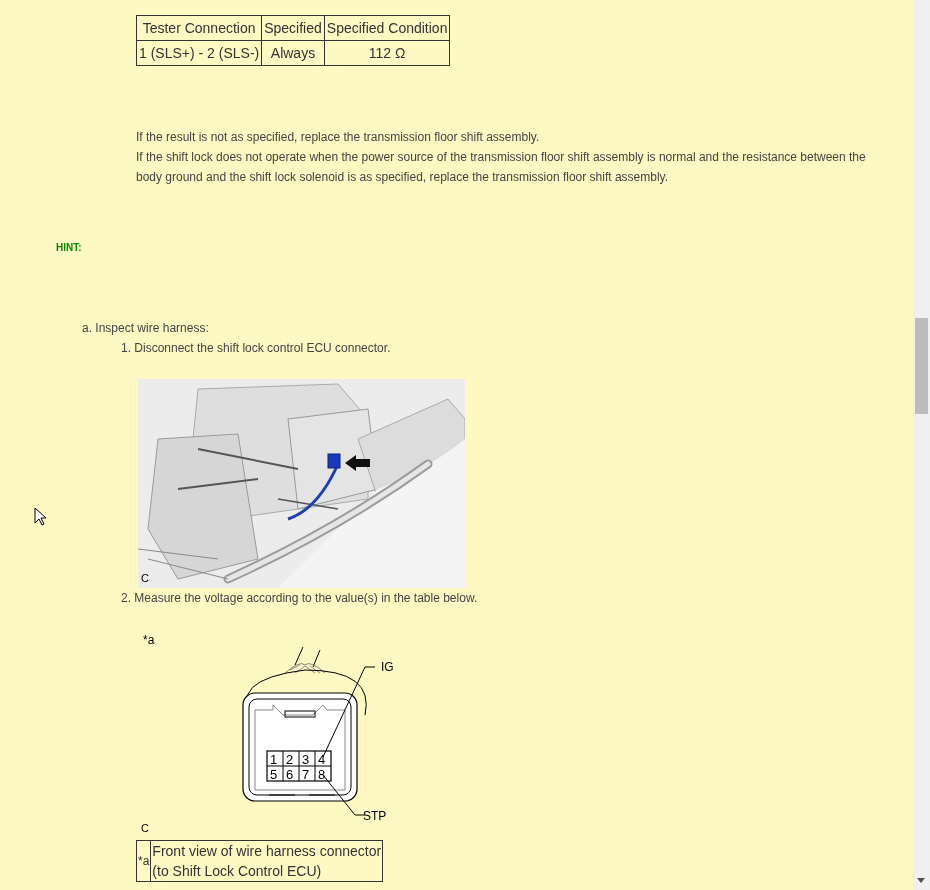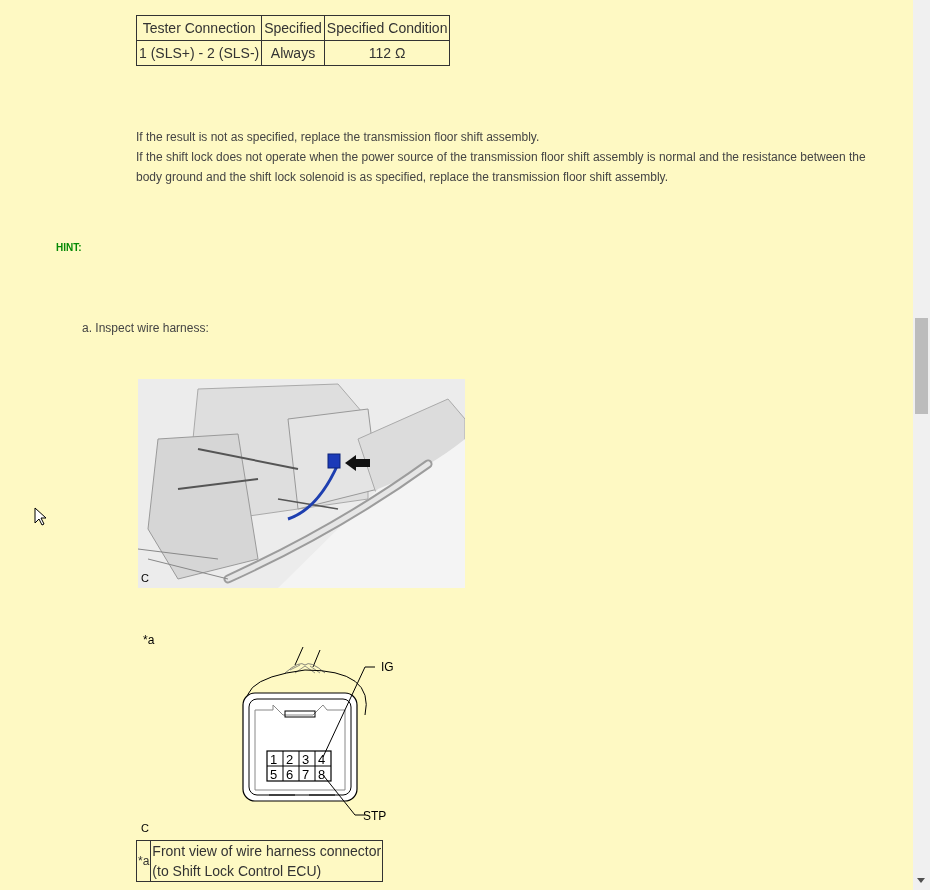--- a/index.html
+++ b/index.html
@@ -44,20 +44,21 @@
 
   <div class="para abs" style="left:136px; top:127px; width:730px;">
     <div>If the result is not as specified, replace the transmission floor shift assembly.</div>
     <div>If the shift lock does not operate when the power source of the transmission floor shift assembly is normal and the resistance between the body ground and the shift lock solenoid is as specified, replace the transmission floor shift assembly.</div>
   </div>
 
 
   <div class="green abs" style="left:56px; top:238px;">HINT:</div>
 
   <div class="para abs" style="left:82px; top:318px;">a. Inspect wire harness:</div>
+  <div class="para abs" style="left:121px; top:338px;">1. Disconnect the shift lock control ECU connector.</div>
 
   <div class="fig abs" style="left:138px; top:379px; width:327px; height:209px;">
     <svg width="327" height="209" viewBox="0 0 327 209">
       <rect x="0" y="0" width="327" height="209" fill="#ececec"></rect>
       <path d="M60 10 L200 5 L230 40 L230 120 L90 140 L50 110 Z" fill="#dedede" stroke="#aaa" stroke-width="1"></path>
       <path d="M20 60 L100 55 L120 180 L40 200 L10 150 Z" fill="#d6d6d6" stroke="#9a9a9a" stroke-width="1"></path>
       <path d="M150 40 L230 30 L240 110 L160 130 Z" fill="#e4e4e4" stroke="#999" stroke-width="1"></path>
       <path d="M220 60 L310 20 L327 40 L327 140 L240 120 Z" fill="#dcdcdc" stroke="#aaa" stroke-width="1"></path>
       <path d="M240 110 Q290 90 327 60 L327 209 L140 209 Q200 150 240 110 Z" fill="#f4f4f4"></path>
       <path d="M90 200 Q200 150 290 85" fill="none" stroke="#9c9c9c" stroke-width="9" stroke-linecap="round"></path>
@@ -67,20 +68,21 @@
       <line x1="140" y1="120" x2="200" y2="130" stroke="#555" stroke-width="1.5"></line>
       <path d="M200 85 Q180 130 150 140" fill="none" stroke="#1e3fb0" stroke-width="3"></path>
       <rect x="190" y="75" width="12" height="14" fill="#1b3ab8" stroke="#0c2378"></rect>
       <polygon points="207,84 218,76 218,80 232,80 232,88 218,88 218,92" fill="#111"></polygon>
       <line x1="0" y1="170" x2="80" y2="180" stroke="#888"></line>
       <line x1="10" y1="180" x2="90" y2="200" stroke="#888"></line>
     </svg>
     <div class="abs" style="left:3px; top:193px; font-size:11px; color:#000;">C</div>
   </div>
 
+  <div class="para abs" style="left:121px; top:588px;">2. Measure the voltage according to the value(s) in the table below.</div>
 
   <div class="abs" style="left:143px; top:633px; font-size:12px; color:#000;">*a</div>
 
   <svg class="abs" style="left:225px; top:645px;" width="200" height="185" viewBox="0 0 200 185">
 
     <path d="M70 20 L78 2 M88 22 L95 5" stroke="#000" stroke-width="1" fill="none"></path>
     <path d="M60 28 Q75 15 80 20 Q85 15 100 28" stroke="#666" stroke-width="0.8" fill="none"></path>
     <path d="M65 25 L75 20 M70 28 L80 21 M85 21 L95 28 M80 21 L90 28" stroke="#666" stroke-width="0.7"></path>
     <path d="M30 75 Q0 35 80 25 Q150 25 140 70" stroke="#000" stroke-width="1" fill="none"></path>
 

